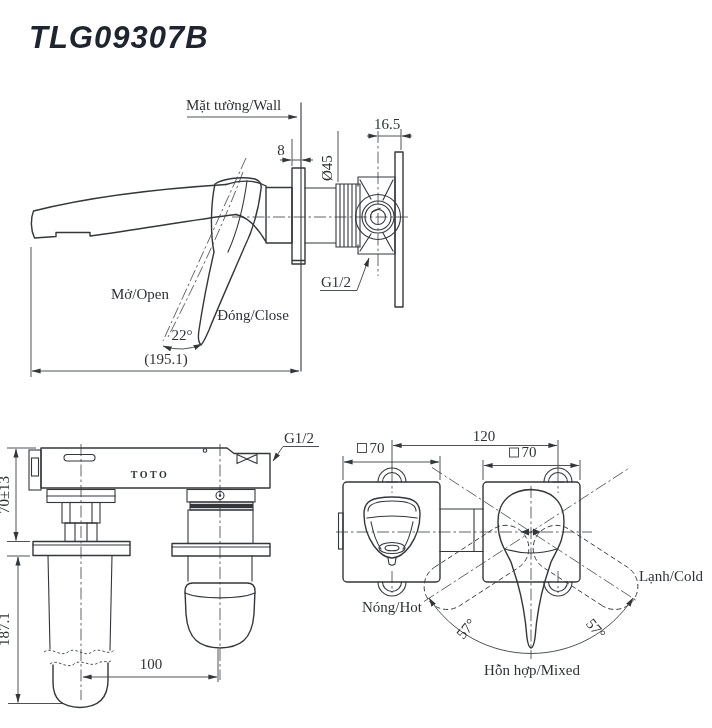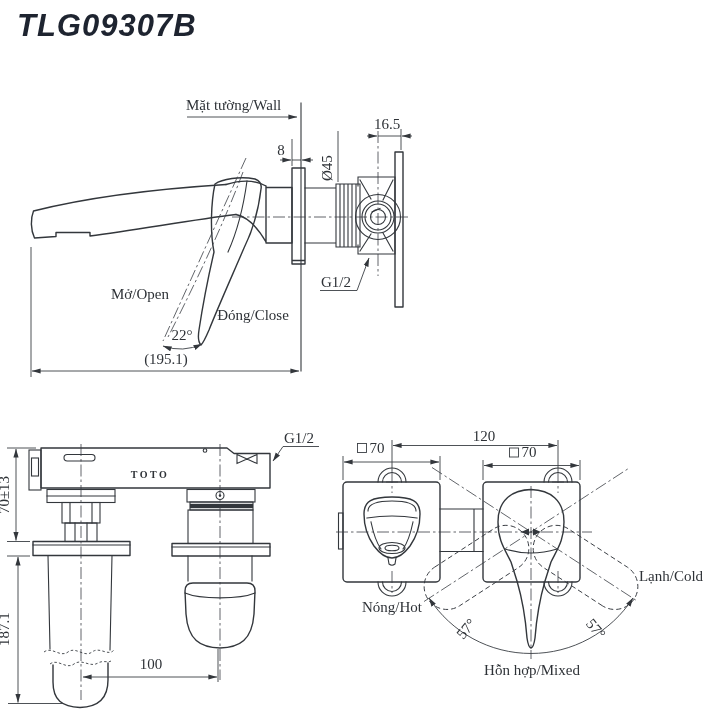--- a/index.html
+++ b/index.html
@@ -1,18 +1,18 @@
 <!DOCTYPE html>
 <html><head>
 <meta charset="utf-8">
 <style>
   html,body{margin:0;padding:0;background:#ffffff;}
   .page{position:relative;width:712px;height:728px;background:#fff;overflow:hidden;
         font-family:"Liberation Serif",serif;}
-  .ttl{position:absolute;left:17px;top:8px;margin:0;
+  .ttl{position:absolute;left:17px;top:8px;margin:12px;
        font-family:"Liberation Sans",sans-serif;
        font-style:italic;font-weight:bold;font-size:31px;letter-spacing:1px;
        color:#1e2430;}
   svg{position:absolute;left:0;top:0;}
   .ln{stroke:#33373c;stroke-width:1.1;fill:none;stroke-linecap:square;}
   .ln2{stroke:#33373c;stroke-width:1.4;fill:none;stroke-linecap:round;stroke-linejoin:round;}
   .dim{stroke:#3a3e44;stroke-width:0.9;fill:none;}
   .cl{stroke:#3a3e44;stroke-width:0.8;fill:none;stroke-dasharray:12 3 2.5 3;}
   .hid{stroke:#3a3e44;stroke-width:0.9;fill:none;stroke-dasharray:5 3;}
   .wav{stroke:#3a3e44;stroke-width:0.9;fill:none;stroke-dasharray:2.5 2.2;}

